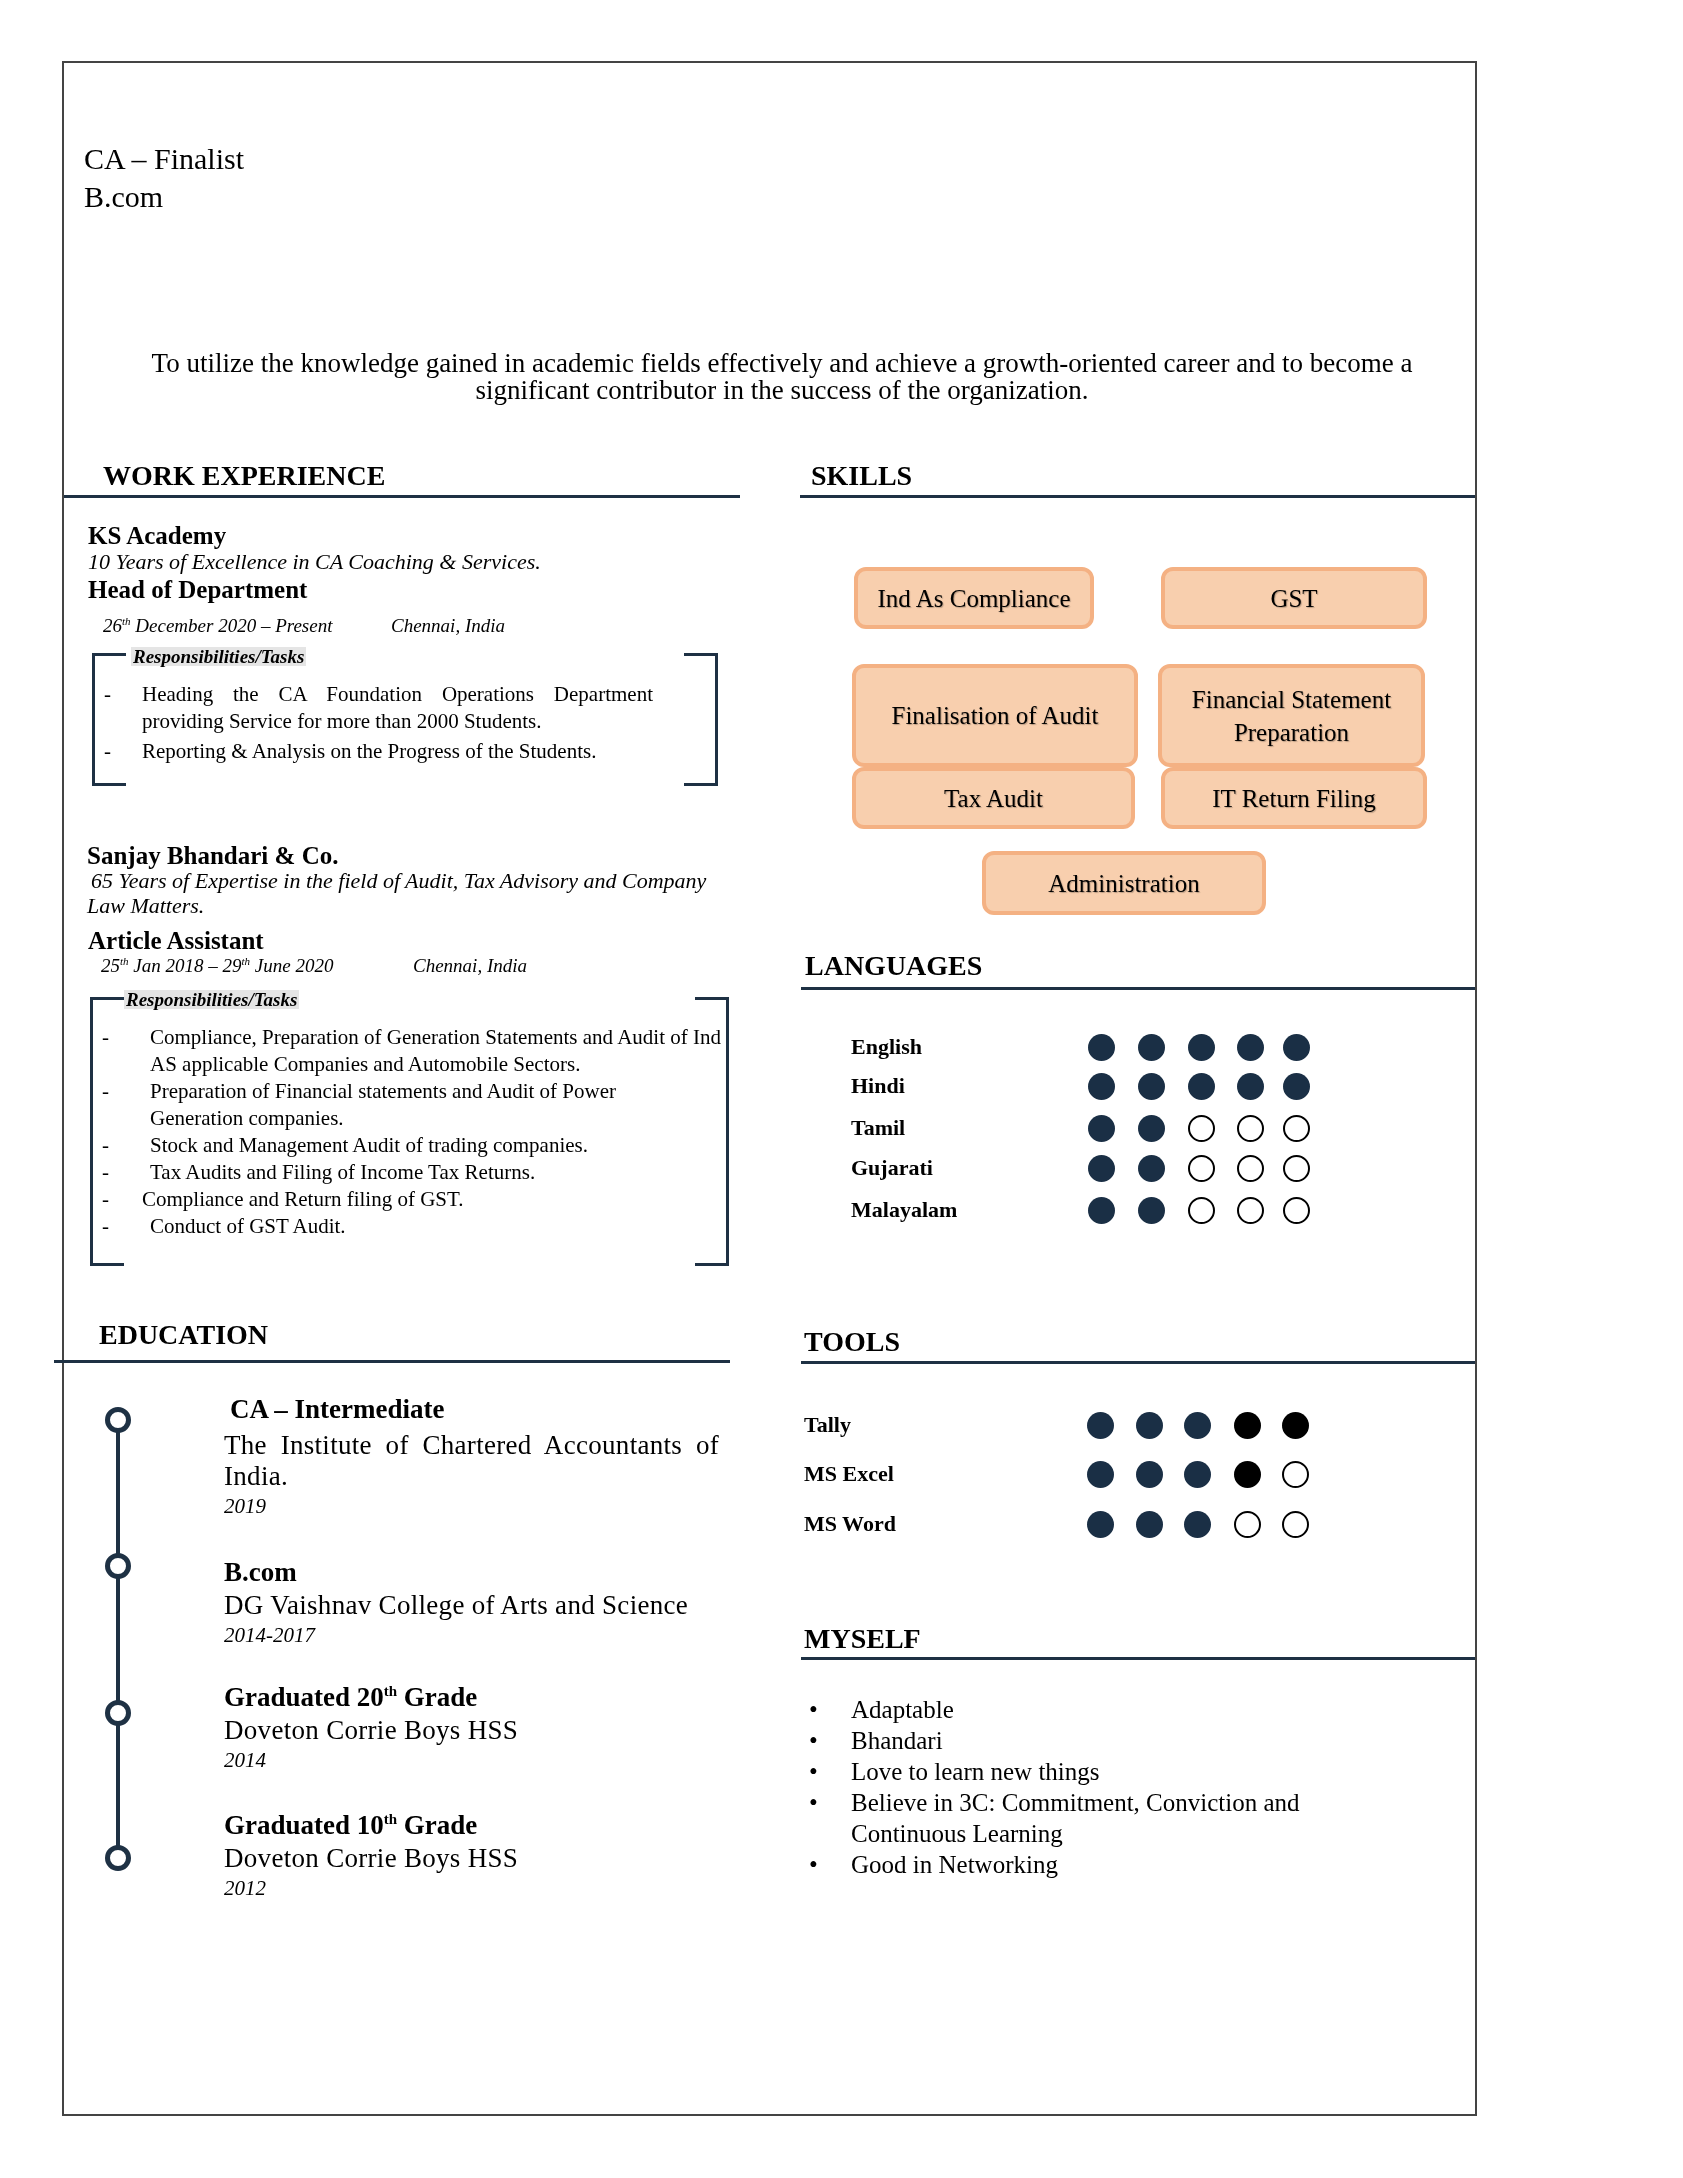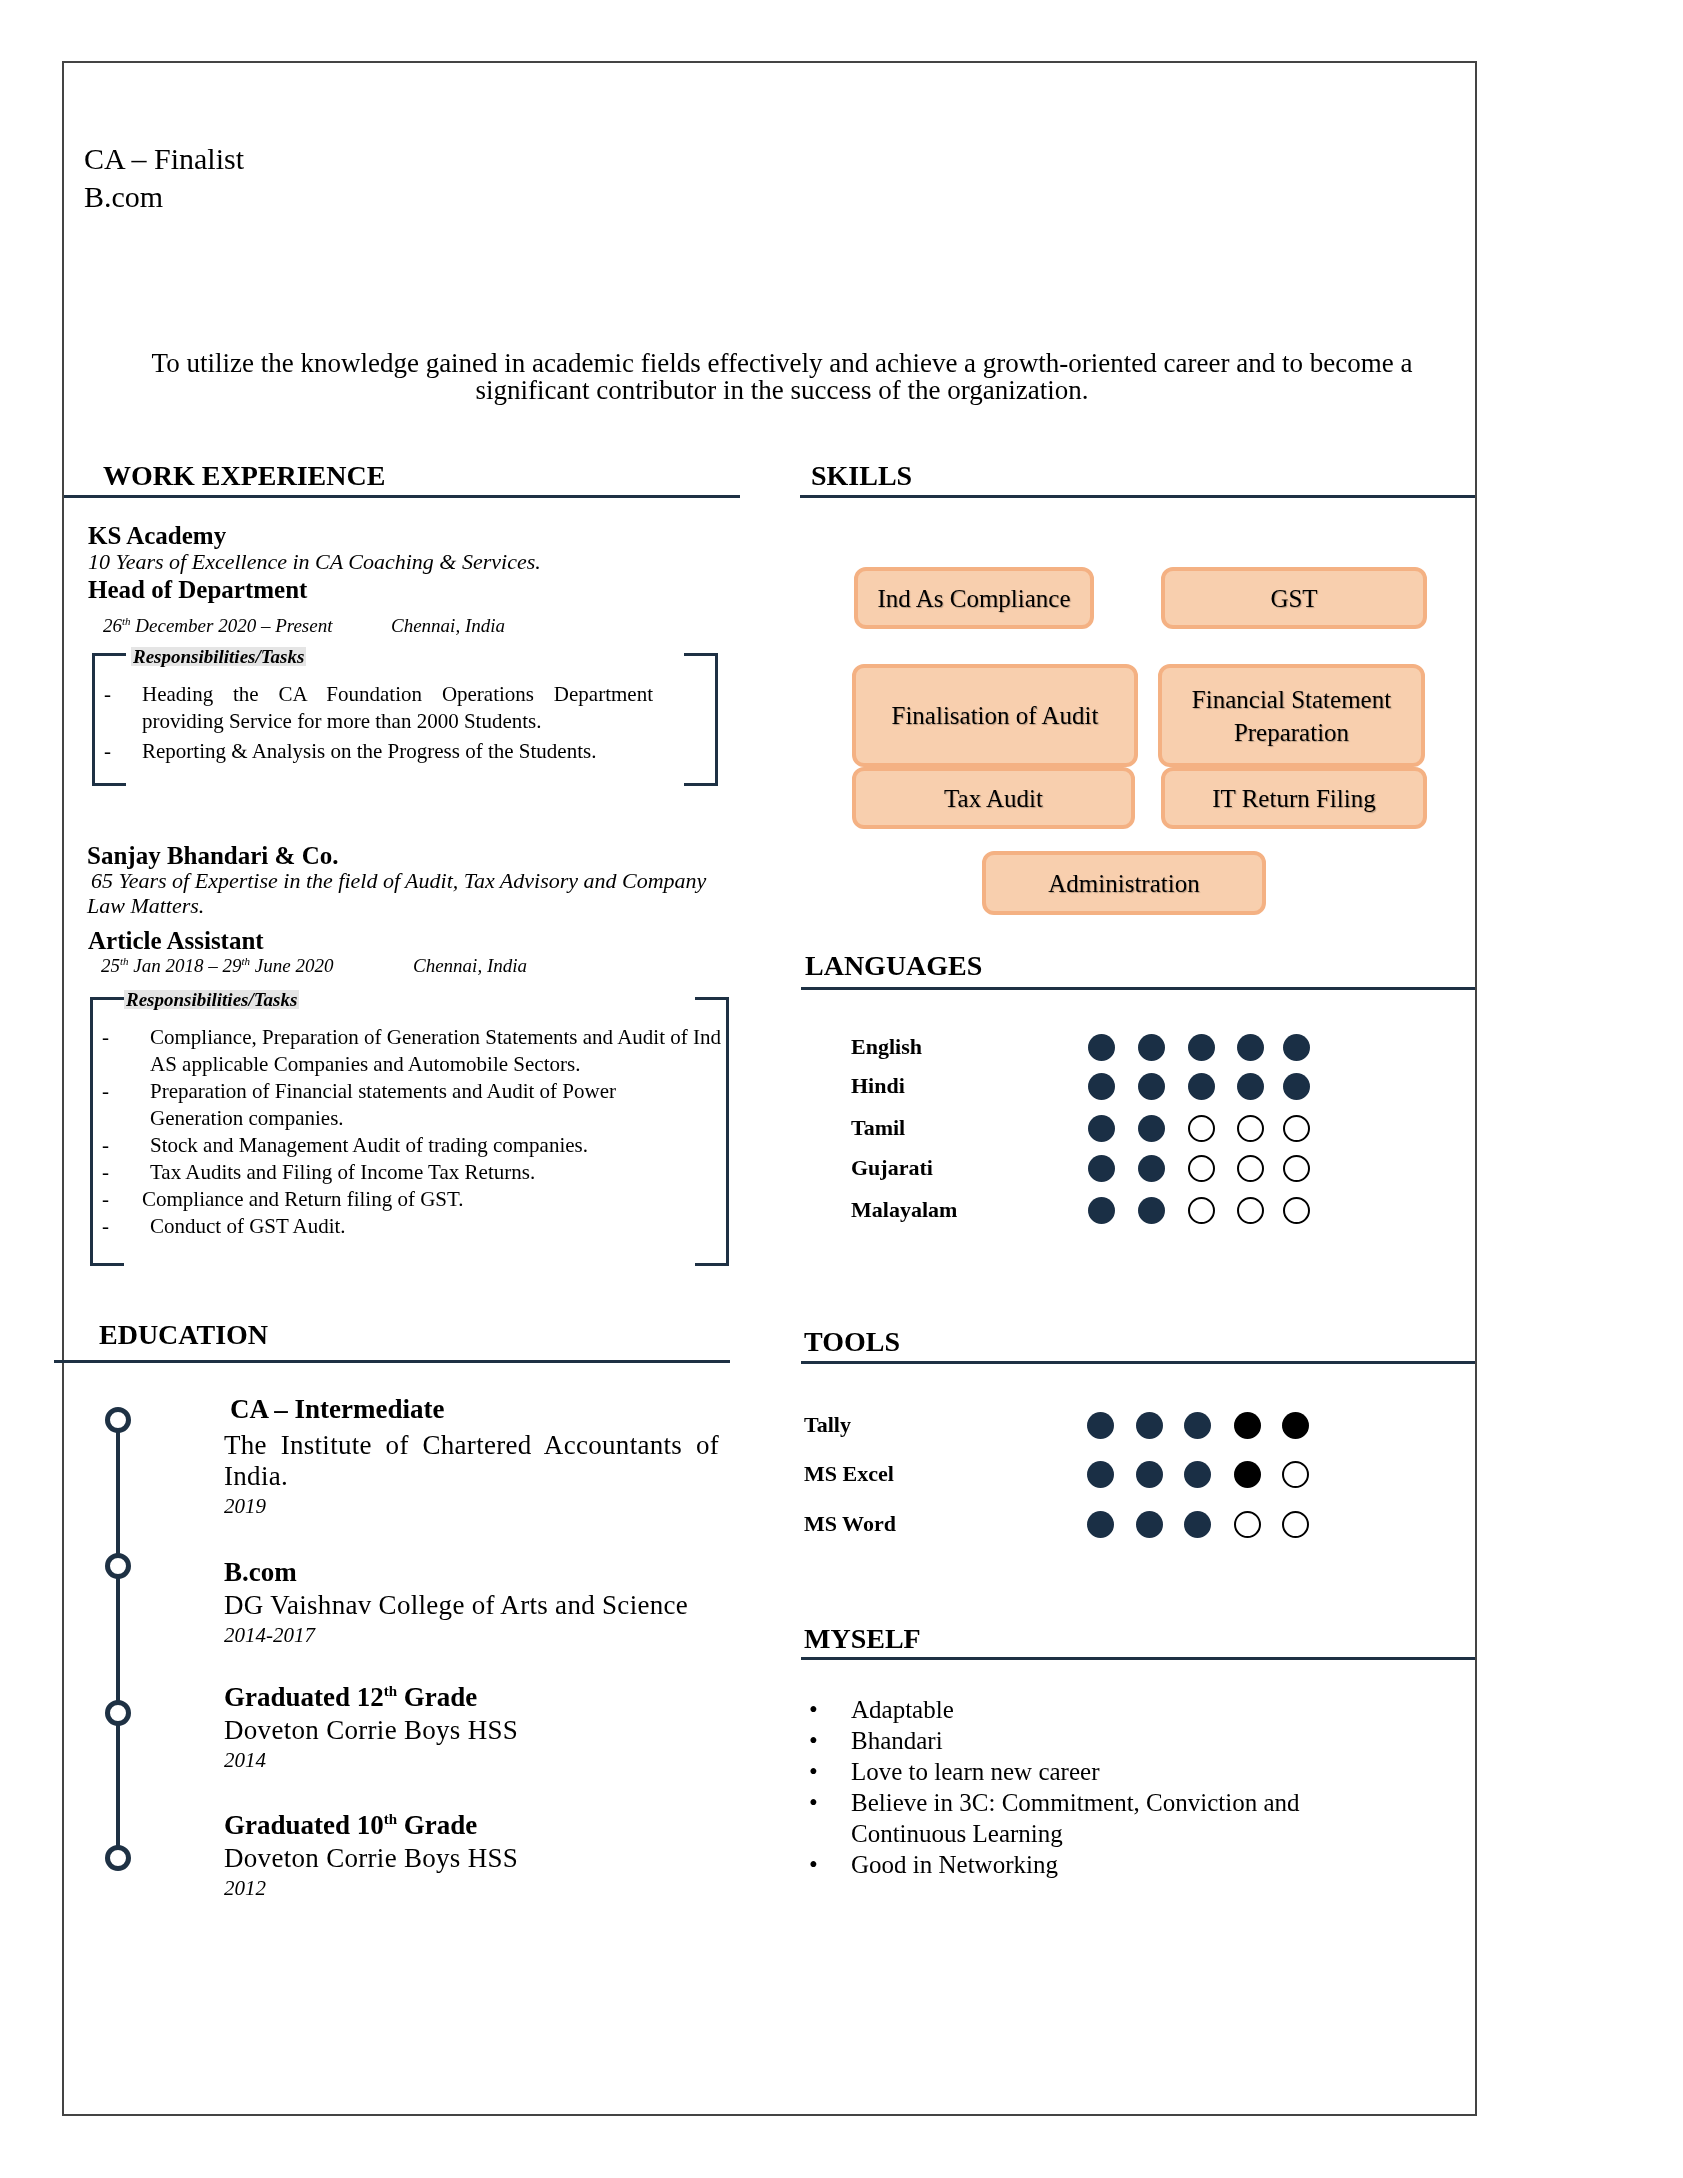--- a/index.html
+++ b/index.html
@@ -125,21 +125,21 @@
   <div class="edu-year" style="margin-top:4px;">2019</div>
 </div>
 
 <div class="abs" style="left:224px; top:1559px; width:515px;">
   <div class="edu-title">B.com</div>
   <div class="edu-inst" style="margin-top:4px;">DG Vaishnav College of Arts and Science</div>
   <div class="edu-year" style="margin-top:4px;">2014-2017</div>
 </div>
 
 <div class="abs" style="left:224px; top:1684px; width:515px;">
-  <div class="edu-title"><span>Graduated 12</span><sup>th</sup><span> Grade</span></div>
+  <div class="edu-title"><span>Graduated 20</span><sup>th</sup><span> Grade</span></div>
   <div class="edu-inst" style="margin-top:4px;">Doveton Corrie Boys HSS</div>
   <div class="edu-year" style="margin-top:4px;">2014</div>
 </div>
 
 <div class="abs" style="left:224px; top:1812px; width:515px;">
   <div class="edu-title"><span>Graduated 10</span><sup>th</sup><span> Grade</span></div>
   <div class="edu-inst" style="margin-top:4px;">Doveton Corrie Boys HSS</div>
   <div class="edu-year" style="margin-top:4px;">2012</div>
 </div>
 
@@ -210,17 +210,17 @@
     <div class="dot filled" style="left: 1184px; top: 1511px;"></div>
     <div class="dot empty" style="left: 1234px; top: 1511px;"></div>
     <div class="dot empty" style="left: 1282px; top: 1511px;"></div>
   </div>
 
 <div class="abs sec-title" style="left:804px; top:1625px;">MYSELF</div>
 <div class="rule" style="left:801px; top:1657px; width:674px;"></div>
 <div class="abs" style="left:851px; top:1694px; width:554px;">
   <div class="myself-item" style="position:relative;"><span class="bullet">•</span><span>Adaptable</span></div>
   <div class="myself-item" style="position:relative;"><span class="bullet">•</span><span>Bhandari</span></div>
-  <div class="myself-item" style="position:relative;"><span class="bullet">•</span><span>Love to learn new career</span></div>
+  <div class="myself-item" style="position:relative;"><span class="bullet">•</span><span>Love to learn new things</span></div>
   <div class="myself-item" style="position:relative;"><span class="bullet">•</span><span>Believe in 3C: Commitment, Conviction and Continuous Learning</span></div>
   <div class="myself-item" style="position:relative;"><span class="bullet">•</span><span>Good in Networking</span></div>
 </div>
 
 
 </body></html>

